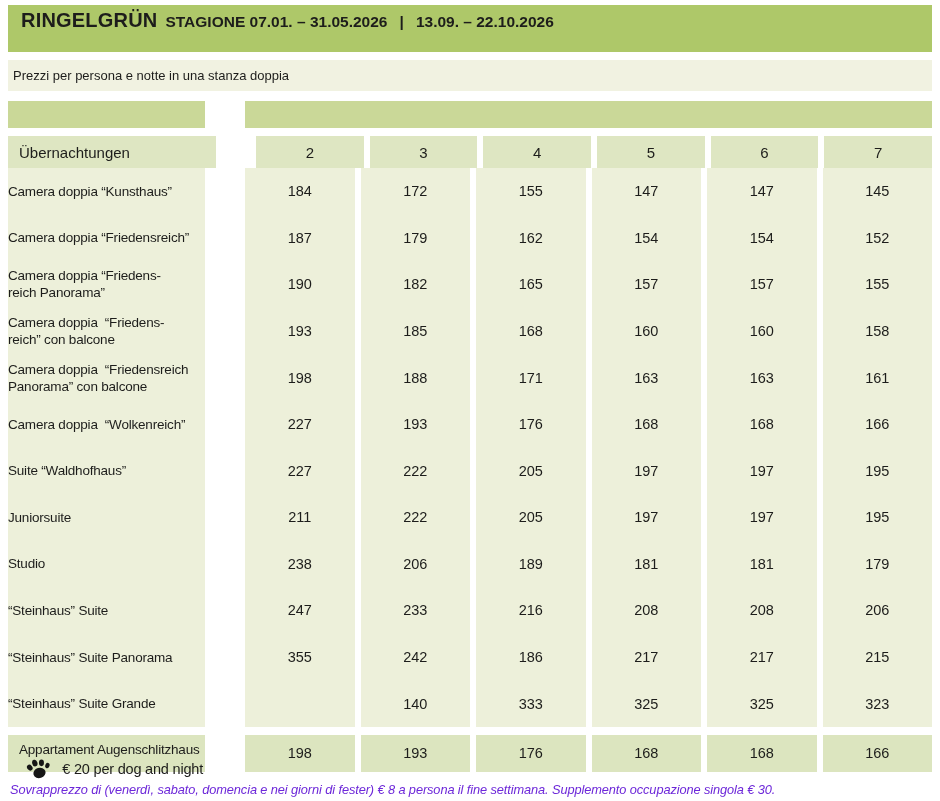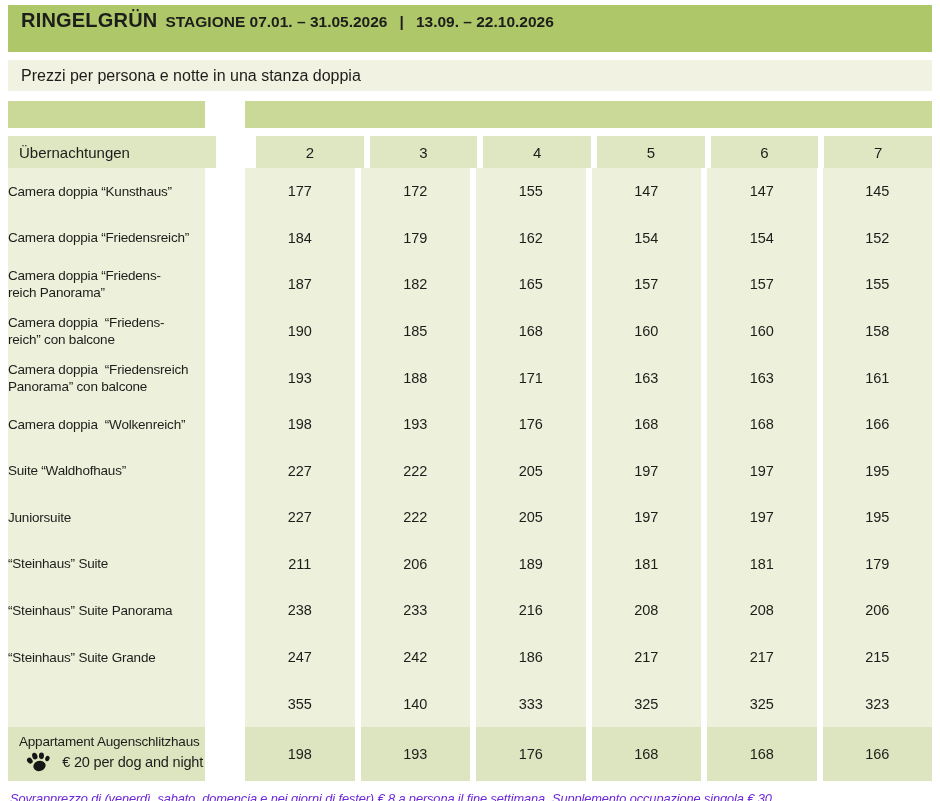--- a/index.html
+++ b/index.html
@@ -14,21 +14,21 @@
   .title-bar{
     height:47px;background:#aec869;display:flex;align-items:baseline;
     padding-left:13px;margin-bottom:8px;
   }
   .hotel-name{font-weight:bold;font-size:20px;line-height:31px;letter-spacing:0.2px;}
   .season{font-weight:bold;font-size:15.5px;margin-left:8px;}
 
   
   .subtitle-bar{
     height:31px;background:#f1f2e1;display:flex;align-items:center;
-    padding-left:13px;font-size:16px;margin-bottom:10px;
+    padding-left:5px;font-size:13px;margin-bottom:10px;
   }
 
   
   .band{display:flex;gap:30px;}
   .band .left{width:197px;flex:none;margin-right:10px;}
   .band .right{flex:1;min-width:0;}
   .grid6{display:grid;grid-template-columns:repeat(6,1fr);column-gap:6px;height:100%;}
 
   .band-greenbar{height:27px;margin-bottom:8px;}
   .band-greenbar .left,.band-greenbar .right{background:#cad898;}
@@ -45,21 +45,21 @@
 
   .band-body .left{background:#edf0da;}
   .body-col{background:#edf0da;}
   .body-row{height:46.58px;display:flex;align-items:center;}
   .label-row{
     font-size:13.5px;letter-spacing:-0.2px;
     line-height:17px;white-space:pre;
   }
   .val-row{justify-content:center;font-size:14.5px;}
 
-  .band-last{height:54px;margin-top:0;}
+  .band-last{height:37px;margin-top:8px;}
   .last-label{
     background:#dce5bf;display:flex;flex-direction:column;
     justify-content:space-between;padding:7px 2px 7px 11px;box-sizing:border-box;
   }
   .last-label-top{font-size:13.5px;letter-spacing:-0.2px;white-space:pre;}
   .last-label-bottom{display:flex;align-items:center;justify-content:space-between;}
   .dog-note{font-size:14.5px;letter-spacing:-0.2px;}
   .paw{margin-left:6px;flex:none;}
   .last-cell{
     background:#dce5bf;display:flex;align-items:center;justify-content:center;
@@ -110,28 +110,28 @@
         <div class="body-row label-row">Camera doppia “Friedensreich”</div>
         <div class="body-row label-row">Camera doppia “Friedens-
 reich Panorama”</div>
         <div class="body-row label-row">Camera doppia  “Friedens-
 reich” con balcone</div>
         <div class="body-row label-row">Camera doppia  “Friedensreich
 Panorama” con balcone</div>
         <div class="body-row label-row">Camera doppia  “Wolkenreich”</div>
         <div class="body-row label-row">Suite “Waldhofhaus”</div>
         <div class="body-row label-row">Juniorsuite</div>
+        <div class="body-row label-row">Studio</div>
         <div class="body-row label-row">“Steinhaus” Suite</div>
         <div class="body-row label-row">“Steinhaus” Suite Panorama</div>
         <div class="body-row label-row">“Steinhaus” Suite Grande</div>
       </div>
     <div class="right">
       <div class="grid6" id="body-grid">
           <div class="body-col">
-            <div class="body-row val-row">177</div>
             <div class="body-row val-row">184</div>
             <div class="body-row val-row">187</div>
             <div class="body-row val-row">190</div>
             <div class="body-row val-row">193</div>
             <div class="body-row val-row">198</div>
             <div class="body-row val-row">227</div>
             <div class="body-row val-row">227</div>
             <div class="body-row val-row">211</div>
             <div class="body-row val-row">238</div>
             <div class="body-row val-row">247</div>

